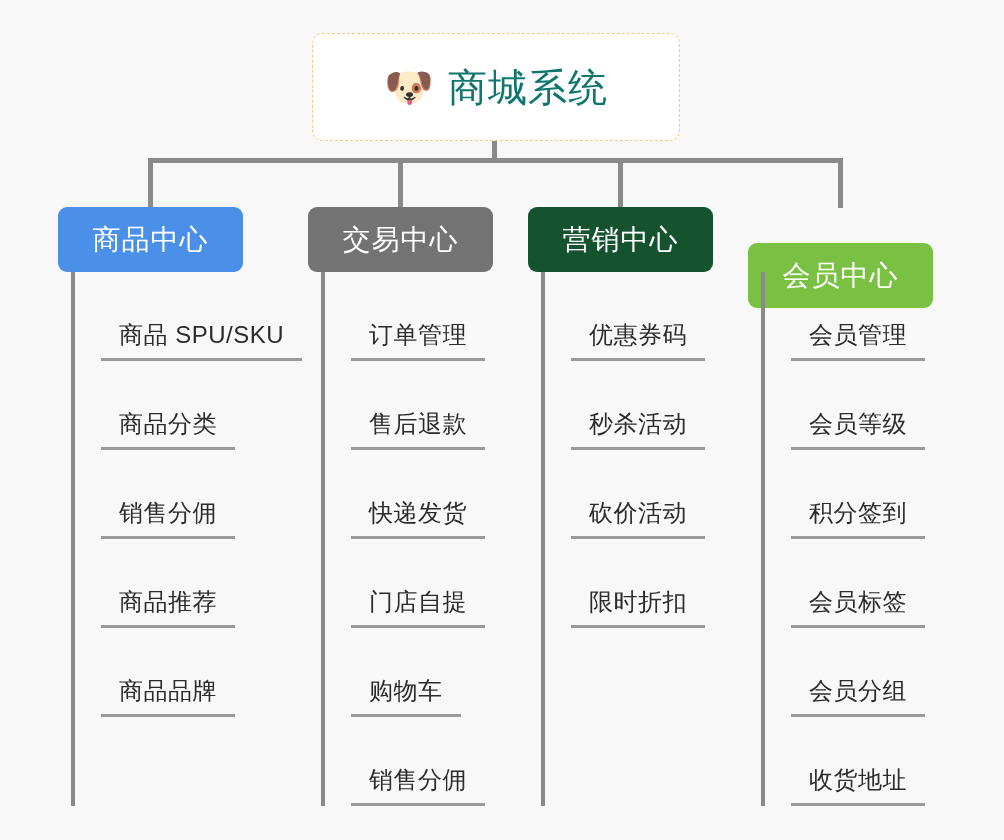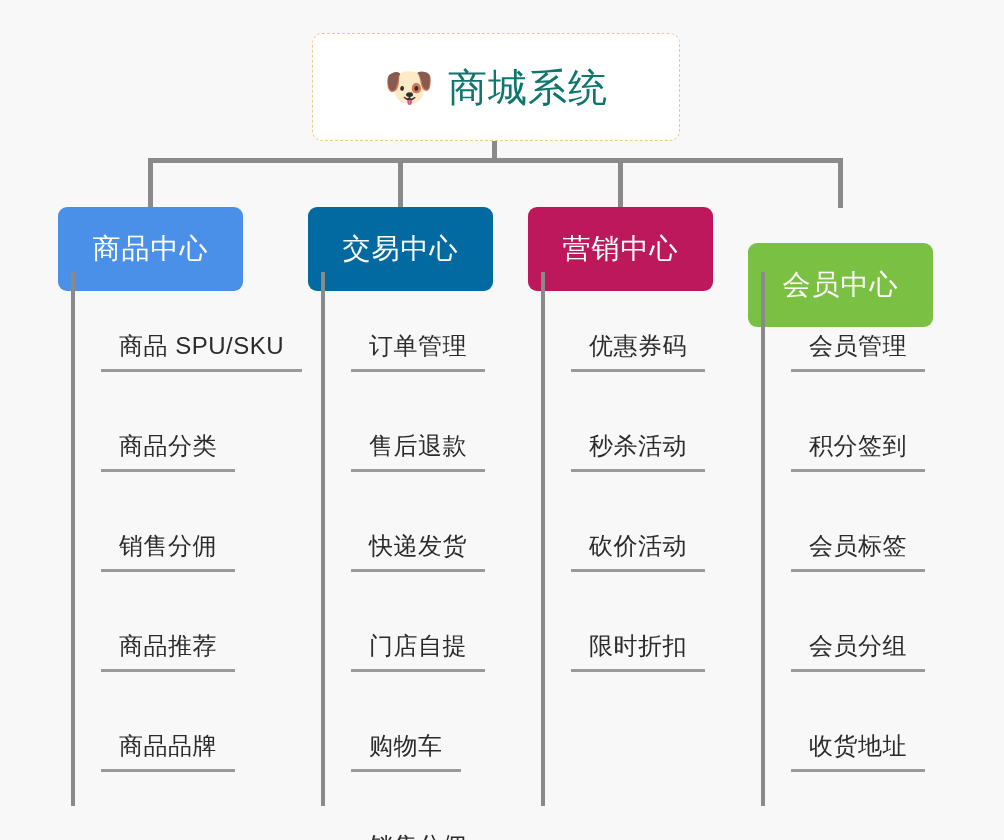--- a/index.html
+++ b/index.html
@@ -76,21 +76,21 @@
   
   .column {
     position: absolute;
     top: 207px;
   }
 
   .cat-header {
     position: absolute;
     top: 0;
     left: 0;
-    height: 84px;
+    height: 65px;
     border-radius: 9px;
     display: flex;
     align-items: center;
     justify-content: center;
     color: #ffffff;
     font-size: 28px;
     letter-spacing: 1px;
     white-space: nowrap;
     box-sizing: border-box;
   }
@@ -104,26 +104,25 @@
     background: #8a8a8a;
   }
 
   .leaf-list {
     position: absolute;
     top: 65px;
     left: 13px;
   }
   .leaf {
     position: relative;
-    height: 64px;
+    height: 89px;
     display: flex;
     align-items: flex-end;
     padding-left: 30px;
     box-sizing: border-box;
-    margin-top: 36px;
   }
   .leaf-inner {
     display: inline-block;
     border-bottom: 3px solid #9a9a9a;
     padding: 0 18px 7px 18px;
     margin-left: -30px;
     position: relative;
     left: 30px;
   }
   .leaf-label {
@@ -171,21 +170,21 @@
           </div>
           <div class="leaf">
             <div class="leaf-inner"><span class="leaf-label">商品推荐</span></div>
           </div>
           <div class="leaf">
             <div class="leaf-inner"><span class="leaf-label">商品品牌</span></div>
           </div>
         </div>
       </div>
       <div class="column" style="left: 308px; width: 185px;">
-        <div class="cat-header" style="background: #0369a1; width: 185px;">
+        <div class="cat-header" style="background: #737373; width: 185px;">
           <span>交易中心</span>
         </div>
         <div class="trunk" style="height: 534px;"></div>
         <div class="leaf-list">
           <div class="leaf">
             <div class="leaf-inner"><span class="leaf-label">订单管理</span></div>
           </div>
           <div class="leaf">
             <div class="leaf-inner"><span class="leaf-label">售后退款</span></div>
           </div>
@@ -197,21 +196,21 @@
           </div>
           <div class="leaf">
             <div class="leaf-inner"><span class="leaf-label">购物车</span></div>
           </div>
           <div class="leaf">
             <div class="leaf-inner"><span class="leaf-label">销售分佣</span></div>
           </div>
         </div>
       </div>
       <div class="column" style="left: 528px; width: 185px;">
-        <div class="cat-header" style="background: #be185d; width: 185px;">
+        <div class="cat-header" style="background: #14532d; width: 185px;">
           <span>营销中心</span>
         </div>
         <div class="trunk" style="height: 534px;"></div>
         <div class="leaf-list">
           <div class="leaf">
             <div class="leaf-inner"><span class="leaf-label">优惠券码</span></div>
           </div>
           <div class="leaf">
             <div class="leaf-inner"><span class="leaf-label">秒杀活动</span></div>
           </div>
@@ -226,20 +225,23 @@
       <div class="column" style="left: 748px; width: 185px;">
         <div class="cat-header" style="background: rgb(122, 193, 67); width: 185px; margin-top: 36px;">
           <span>会员中心</span>
         </div>
         <div class="trunk" style="height: 534px;"></div>
         <div class="leaf-list">
           <div class="leaf">
             <div class="leaf-inner"><span class="leaf-label">会员管理</span></div>
           </div>
           <div class="leaf">
+            <div class="leaf-inner"><span class="leaf-label">会员等级</span></div>
+          </div>
+          <div class="leaf">
             <div class="leaf-inner"><span class="leaf-label">积分签到</span></div>
           </div>
           <div class="leaf">
             <div class="leaf-inner"><span class="leaf-label">会员标签</span></div>
           </div>
           <div class="leaf">
             <div class="leaf-inner"><span class="leaf-label">会员分组</span></div>
           </div>
           <div class="leaf">
             <div class="leaf-inner"><span class="leaf-label">收货地址</span></div>

